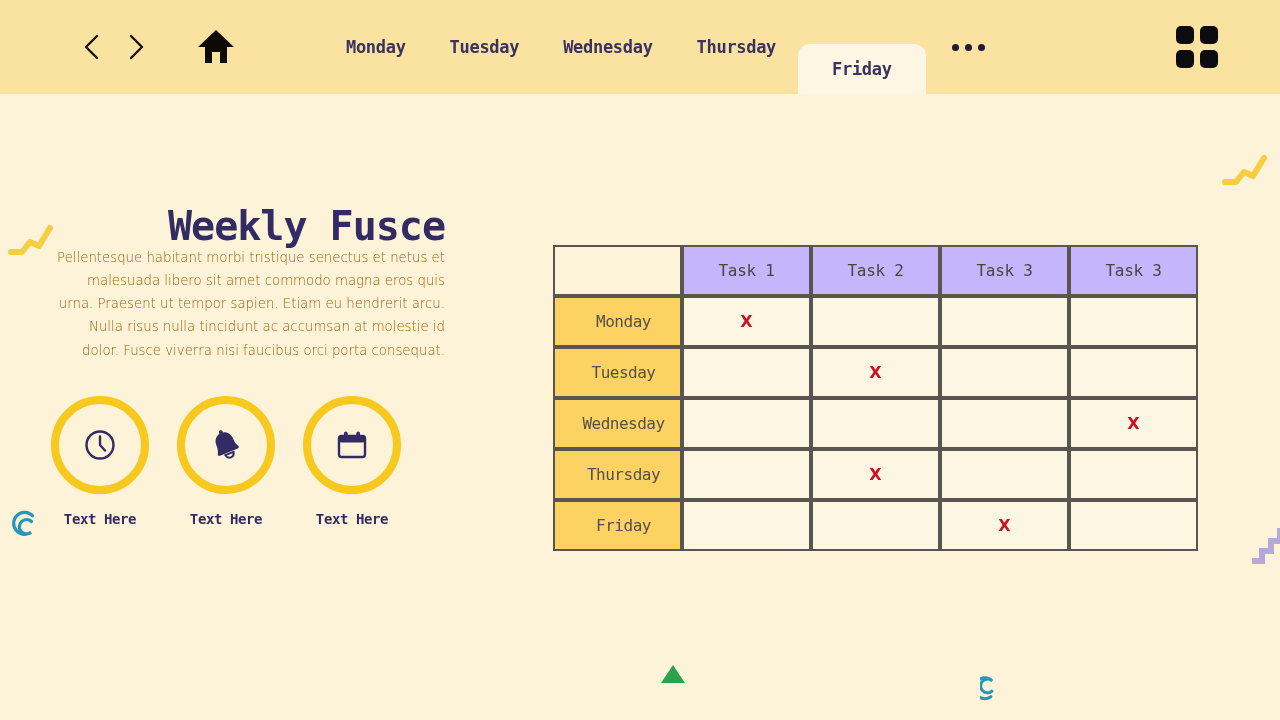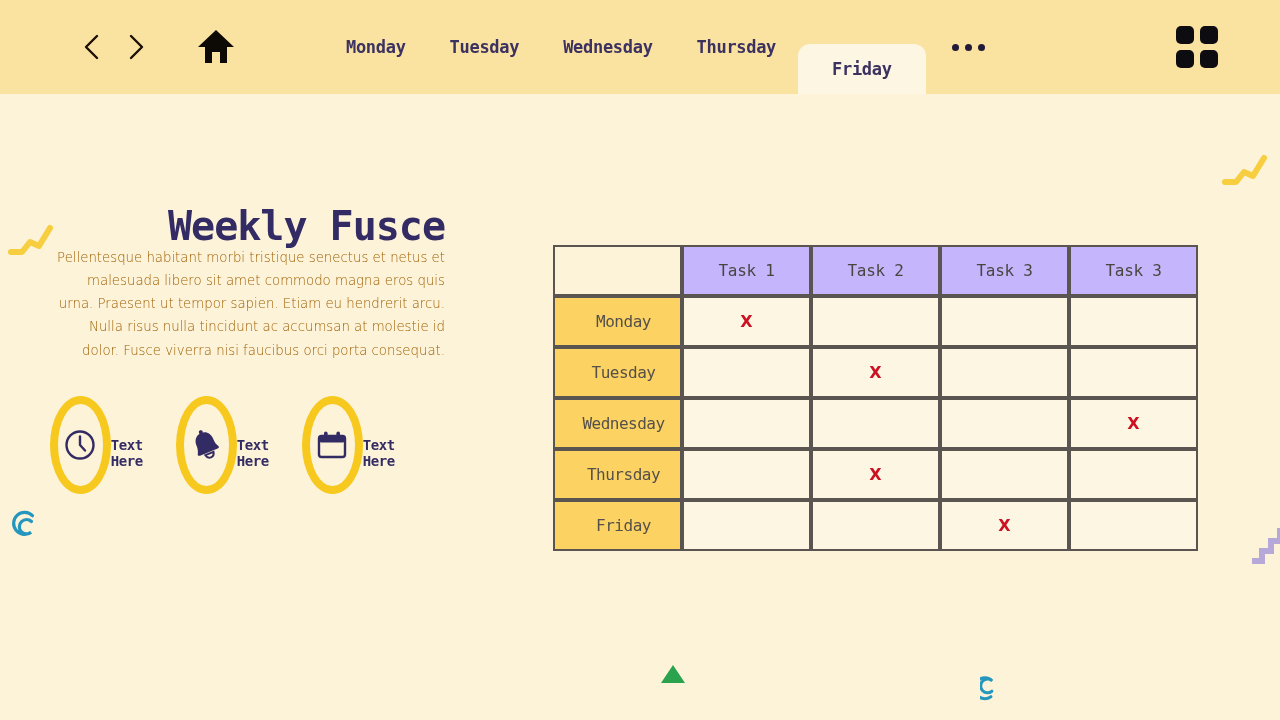--- a/index.html
+++ b/index.html
@@ -165,23 +165,24 @@
     display: flex;
     justify-content: center;
     gap: 26px;
     margin-top: 34px;
     padding-right: 48px;
   }
 
   .icon-item {
     width: 100px;
     display: flex;
-    flex-direction: row;
-    align-items: center;
-    cursor: pointer;
+    flex-direction: column;
+    align-items: center;
+    cursor: pointer;
+    text-align: center;
   }
 
   .icon-ring {
     width: 98px;
     height: 98px;
     border-radius: 50%;
     border: 8px solid #F7C81E;
     display: flex;
     align-items: center;
     justify-content: center;

